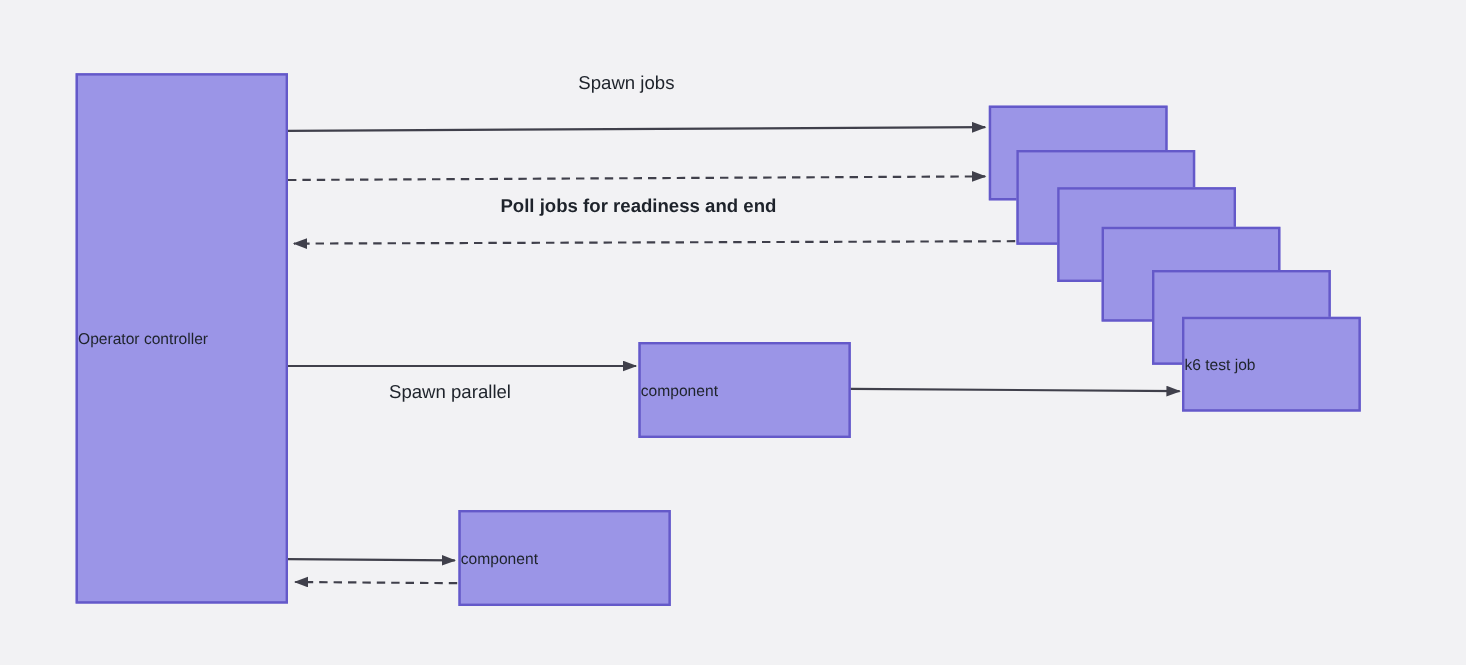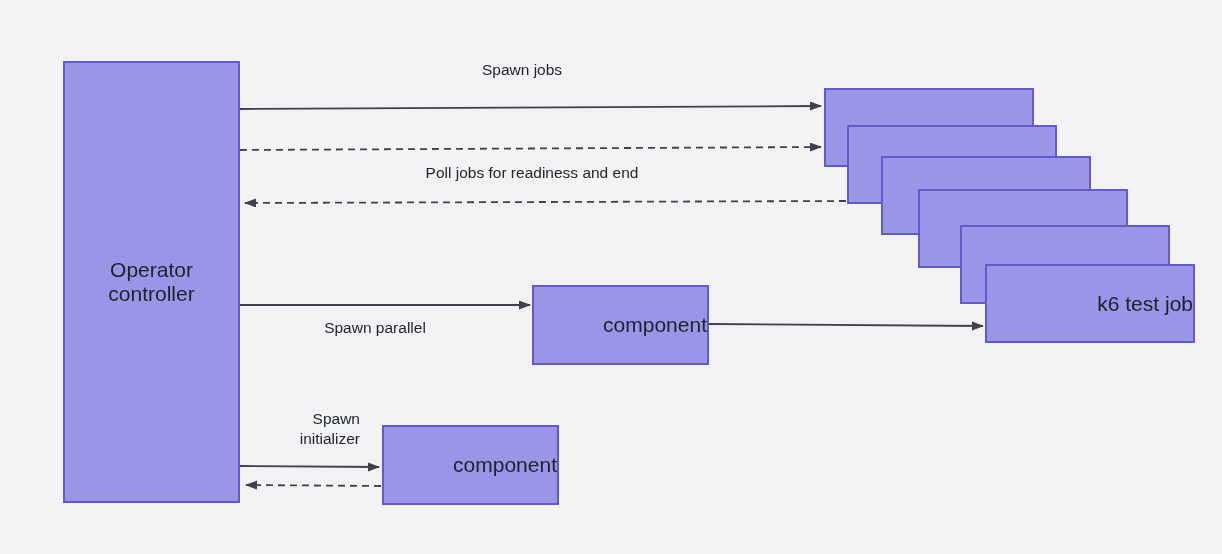--- a/index.html
+++ b/index.html
@@ -33,47 +33,47 @@
     fill: none;
   }
   .edge.dashed { stroke-dasharray: 7 5; }
   #arrowhead path { fill: var(--line); }
   .node {
     position: absolute;
     background: var(--node-fill);
     border: 2px solid var(--node-border);
     display: flex;
     align-items: center;
-    justify-content: flex-end;
+    justify-content: flex-start;
     text-align: center;
-    font-size: 21px;
+    font-size: 13px;
     color: var(--text);
   }
   .node-operator { left: 63px; top: 61px; width: 177px; height: 442px; z-index: 10; }
   .node-starter  { left: 532px; top: 285px; width: 177px; height: 80px; z-index: 10; }
   .node-init     { left: 382px; top: 425px; width: 177px; height: 80px; z-index: 10; }
-  .stack-box { width: 210px; height: 79px; }
+  .stack-box { width: 149px; height: 79px; }
   .sb1 { left: 824px; top: 88px;  z-index: 1; }
   .sb2 { left: 847px; top: 125px; z-index: 2; }
   .sb3 { left: 881px; top: 156px; z-index: 3; }
   .sb4 { left: 918px; top: 189px; z-index: 4; }
   .sb5 { left: 960px; top: 225px; z-index: 5; }
   .sb6 { left: 985px; top: 264px; z-index: 6; }
   .edge-label {
     position: absolute;
     transform: translate(-50%, -50%);
     font-size: 15.5px;
     line-height: 20px;
-    text-align: right;
+    text-align: center;
     color: var(--text);
     z-index: 30;
     white-space: nowrap;
   }
   .lbl-spawn-jobs   { left: 522px; top: 70px; }
-  .lbl-poll-jobs    { left: 532px; top: 173px; }
+  .lbl-poll-jobs    { left: 532px; top: 173px; font-weight: bold; }
   .lbl-spawn-starter{ left: 375px; top: 328px; }
   .lbl-spawn-init   { left: 310px; top: 429px; width: 100px; white-space: normal; }
   .lbl-start-all    { left: 833px; top: 367px; width: 175px; white-space: normal; }
 </style>
 </head>
 <body>
 
 <div class="canvas">
 
   <div class="node stack-box sb1"></div>
@@ -106,14 +106,13 @@
     <path class="edge dashed" d="M846,201 L245,203" marker-end="url(#arrowhead)"></path>
     <path class="edge" d="M240,305 L530,305" marker-end="url(#arrowhead)"></path>
     <path class="edge" d="M709,324 L983,326" marker-end="url(#arrowhead)"></path>
     <path class="edge" d="M240,466 L379,467" marker-end="url(#arrowhead)"></path>
     <path class="edge dashed" d="M381,486 L246,485" marker-end="url(#arrowhead)"></path>
   </svg>
 
   <div class="edge-label lbl-spawn-jobs">Spawn jobs</div>
   <div class="edge-label lbl-poll-jobs">Poll jobs for readiness and end</div>
   <div class="edge-label lbl-spawn-starter">Spawn parallel</div>
-  <div class="edge-label lbl-spawn-init">Spawn initializer</div>
 </div>
 
 </body></html>

